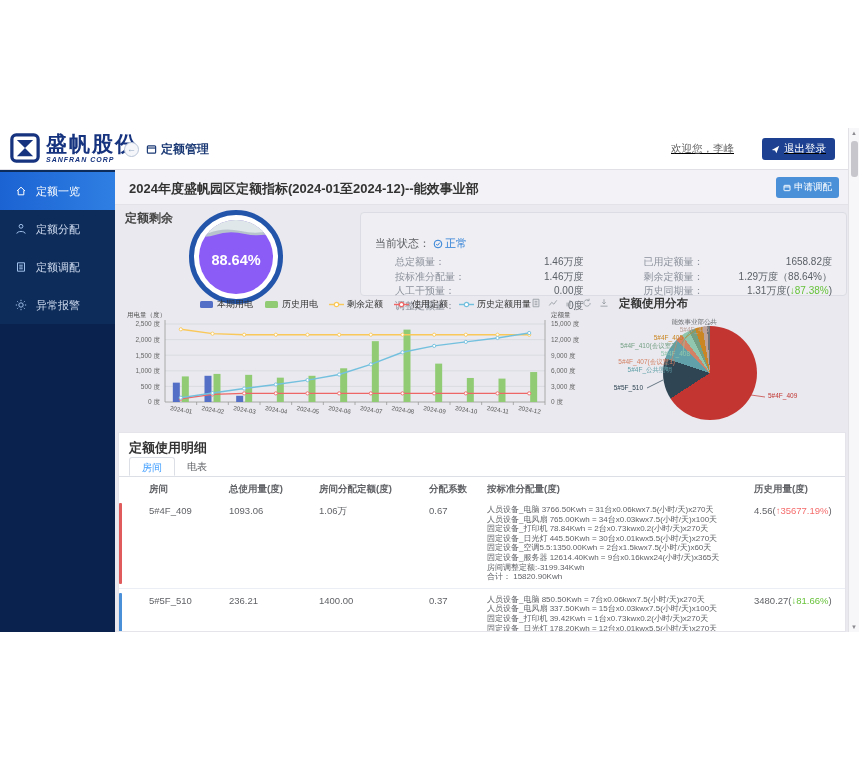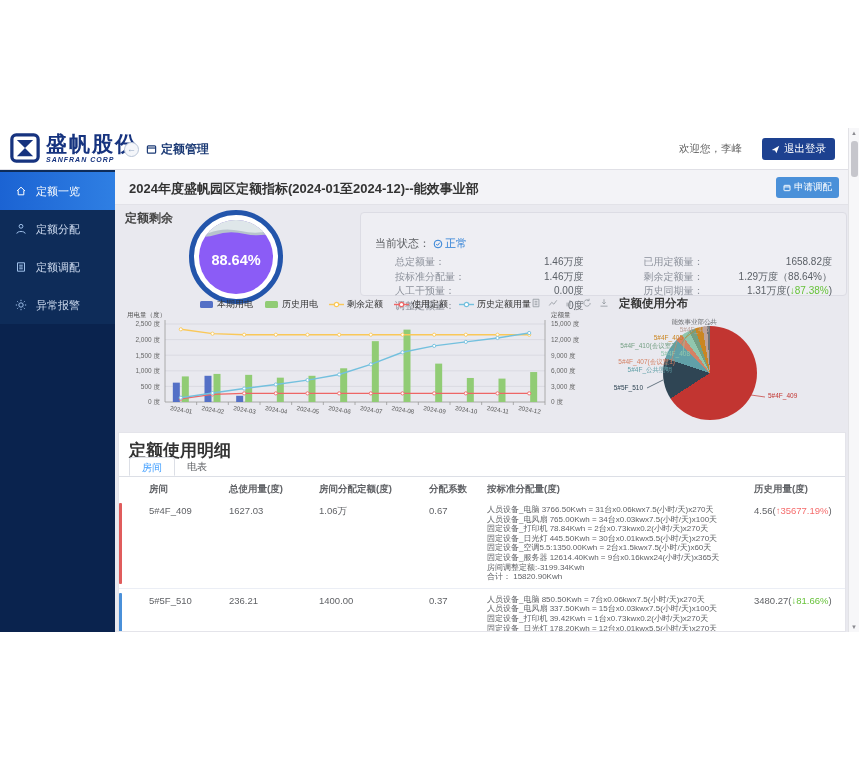--- a/index.html
+++ b/index.html
@@ -7,21 +7,21 @@
   #app { position:absolute; left:0; top:128px; width:849px; height:504px; background:#e9e9ef; overflow:hidden; }
 
   
   .hdr { position:absolute; left:0; top:0; width:849px; height:42px; background:#fff; border-bottom:1px solid #e0e0e6; }
   .logo-wrap { position:absolute; left:10px; top:5px; display:flex; align-items:center; gap:6px; }
   .logo-txt { display:flex; flex-direction:column; line-height:1; }
   .logo-cn { font-size:21px; font-weight:bold; color:#16337f; letter-spacing:2px; }
   .logo-en { font-size:7px; font-weight:bold; font-style:italic; color:#16337f; letter-spacing:1px; margin-top:2px; }
   .back-circle { position:absolute; left:124px; top:14px; width:15px; height:15px; border:1px solid #b9c5d8; border-radius:50%; color:#93a5c2; font-size:9px; line-height:13px; text-align:center; background:#f4f6fa; }
   .mod-tab { position:absolute; left:146px; top:13px; display:flex; align-items:center; gap:4px; color:#1b3a75; font-size:12px; font-weight:bold; }
-  .hdr-right { position:absolute; right:14px; top:0; height:42px; display:flex; align-items:center; gap:20px; }
+  .hdr-right { position:absolute; right:14px; top:0; height:42px; display:flex; align-items:center; gap:28px;text-decoration:underline; }
   .welcome { font-size:10.5px; color:#666; }
   .logout-btn { background:#1d4190; color:#fff; font-size:10.5px; border:none; border-radius:3px; padding:4px 9px; display:flex; align-items:center; gap:4px; cursor:pointer; }
 
   
   .sidebar { position:absolute; left:0; top:42px; width:115px; height:462px; background:#0a234e; }
   .side-menu { background:#0e2c59; padding-top:2px; }
   .side-item { height:38px; display:flex; align-items:center; padding-left:15px; gap:9px; color:#cfdcf0; font-size:11px; cursor:pointer; }
   .side-item .ic { color:#9fc0ea; display:flex; }
   .side-item.active { background:linear-gradient(90deg,#1b63d3,#2f7fe3); color:#fff; }
   .side-item.active .ic { color:#fff; }
@@ -63,21 +63,21 @@
 
   
   .pie-panel { position:absolute; left:490px; top:126px; width:244px; height:136px; }
   .pie-title { position:absolute; left:14px; top:0; font-size:11.5px; font-weight:bold; color:#333; }
   #pie-circle { position:absolute; left:58px; top:30px; width:94px; height:94px; border-radius:50%; }
   .pie-label { position:absolute; font-size:6.5px; white-space:nowrap; }
   #pie-leads { position:absolute; left:0; top:0; }
 
   
   .table-card { position:absolute; left:3px; top:262px; width:728px; height:200px; background:#fff; border:1px solid #e4e4ea; overflow:hidden; }
-  .tc-title { position:absolute; left:10px; top:6px; font-size:17px; font-weight:bold; color:#333; }
+  .tc-title { position:absolute; left:10px; top:6px; font-size:13px; font-weight:bold; color:#333; }
   .tabs { position:absolute; left:0px; top:24px; width:728px; height:20px; border-bottom:1px solid #dcdfe6; display:flex; padding-left:10px; }
   .tab { font-size:10px; color:#606266; padding:0 12px; line-height:19px; cursor:pointer; }
   .tab.active { color:#409eff; background:#fff; border:1px solid #dcdfe6; border-bottom:1px solid #fff; border-radius:3px 3px 0 0; }
   .thead { position:absolute; left:0; top:50px; width:728px; display:grid; grid-template-columns:80px 90px 110px 58px 267px 93px; padding-left:30px; font-size:9.5px; font-weight:bold; color:#606266; }
   .tbody { position:absolute; left:0; top:66px; width:728px; }
   .trow { position:relative; display:grid; grid-template-columns:80px 90px 110px 58px 267px 93px; padding:6px 0 6px 30px; font-size:9.5px; color:#606266; border-bottom:1px solid #ebeef5; align-items:start; }
   .trow .marker { position:absolute; left:0; top:4px; bottom:4px; width:3px; border-radius:1px; }
   .std-lines div { font-size:8px; line-height:9.6px; color:#606266; }
 
   
@@ -452,21 +452,21 @@
           <span>总使用量(度)</span>
           <span>房间分配定额(度)</span>
           <span>分配系数</span>
           <span>按标准分配量(度)</span>
           <span>历史用量(度)</span>
         </div>
       <div class="tbody" id="tbody">
           <div class="trow">
             <div class="marker" style="background: rgb(224, 92, 92);"></div>
             <span>5#4F_409</span>
-            <span>1627.03</span>
+            <span>1093.06</span>
             <span>1.06万</span>
             <span>0.67</span>
             <div class="std-lines">
               <div>人员设备_电脑 3766.50Kwh = 31台x0.06kwx7.5(小时/天)x270天</div>
               <div>人员设备_电风扇 765.00Kwh = 34台x0.03kwx7.5(小时/天)x100天</div>
               <div>固定设备_打印机 78.84Kwh = 2台x0.73kwx0.2(小时/天)x270天</div>
               <div>固定设备_日光灯 445.50Kwh = 30台x0.01kwx5.5(小时/天)x270天</div>
               <div>固定设备_空调5.5:1350.00Kwh = 2台x1.5kwx7.5(小时/天)x60天</div>
               <div>固定设备_服务器 12614.40Kwh = 9台x0.16kwx24(小时/天)x365天</div>
               <div>房间调整定额:-3199.34Kwh</div>

